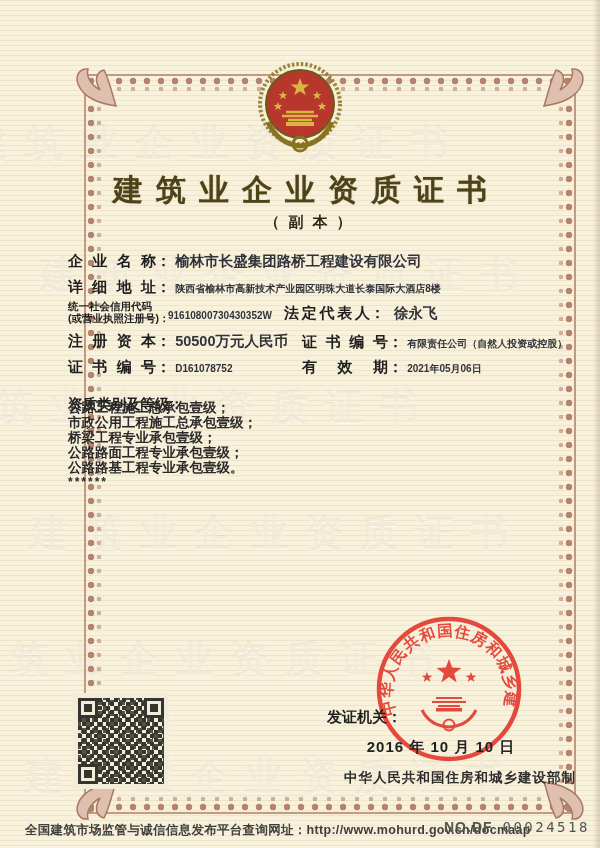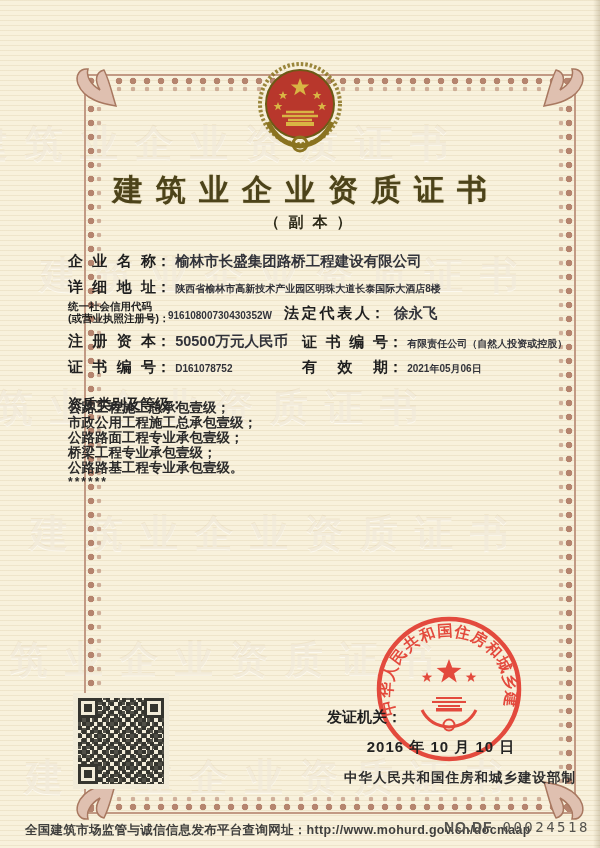--- a/index.html
+++ b/index.html
@@ -173,22 +173,22 @@
   </div>
   <div class="fl" style="left:302px;top:358px;">
     <span class="jr">有效期</span><span class="colon">：</span>
     <span class="val v-md">2021年05月06日</span>
   </div>
 
   <div class="qual-head">资质类别及等级：</div>
   <div class="qual-list">
     <div>公路工程施工总承包壹级；</div>
     <div>市政公用工程施工总承包壹级；</div>
+    <div>桥梁工程专业承包壹级；</div>
     <div>公路路面工程专业承包壹级；</div>
-    <div>桥梁工程专业承包壹级；</div>
     <div>公路路基工程专业承包壹级。</div>
     <div class="ast">******</div>
   </div>
 
   <svg class="seal" viewBox="0 0 150 150">
     <circle cx="75" cy="75" r="70" fill="none" stroke="#e23c30" stroke-width="4.5"></circle>
     <path id="sealArc" d="M 22 100 A 57 57 0 1 1 128 100" fill="none"></path>
     <text font-size="15.5" font-weight="bold" fill="#e23c30" letter-spacing="1">
       <textPath href="#sealArc" startOffset="0">中华人民共和国住房和城乡建设部</textPath>
     </text>

